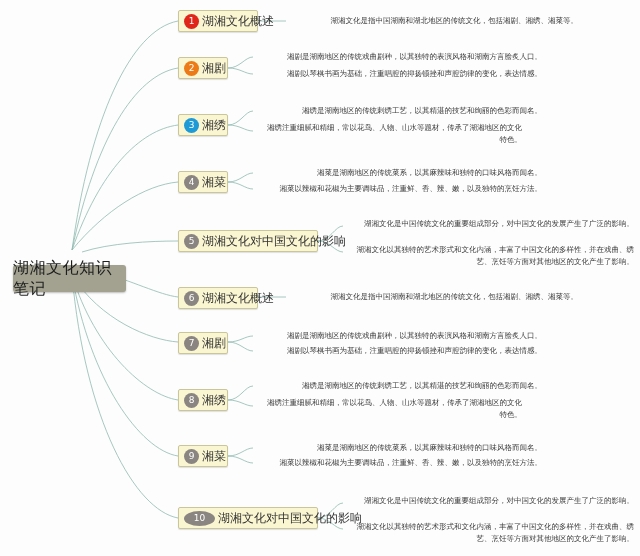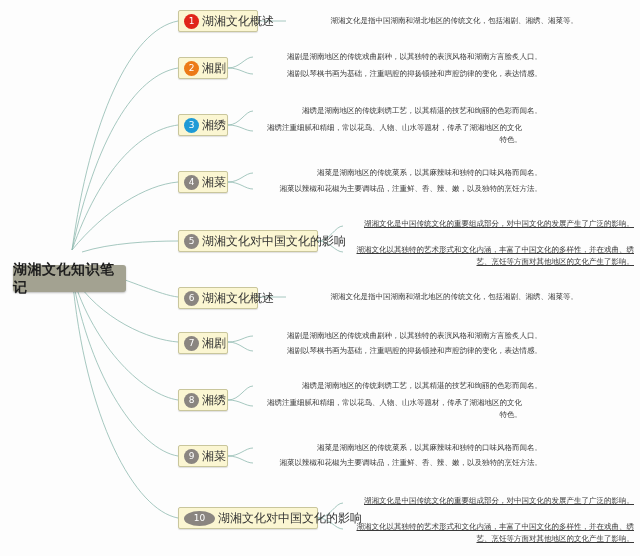--- a/index.html
+++ b/index.html
@@ -7,40 +7,40 @@
     width: 640px; height: 556px; position: relative; overflow: hidden;
     background: #fdfdfd;
     font-family: "DejaVu Sans", "Liberation Sans", sans-serif;
   }
   #connectors { position: absolute; left: 0; top: 0; width: 640px; height: 556px; }
   .root {
     position: absolute; left: 13px; top: 265px; width: 113px; height: 27px;
     background: #a3a291; border-radius: 3px;
     box-shadow: 0 1px 2px rgba(0,0,0,0.25);
     display: flex; align-items: center; justify-content: center;
-    font-size: 14px; font-weight: bold; color: #1e1e1e; letter-spacing: 0.5px;
+    font-size: 16px; font-weight: normal; color: #1e1e1e; letter-spacing: 0.5px;
   }
   .topic {
     position: absolute; left: 178px; height: 22px;
     background: #fbf6d2; border: 1px solid #c9c69c; border-radius: 2px;
     box-shadow: 0 1px 1px rgba(0,0,0,0.12);
     display: flex; align-items: center; padding: 0 7px 0 5px;
     font-size: 12px; color: #333; white-space: nowrap; box-sizing: border-box;
   }
   .badge {
     width: 15px; height: 15px; border-radius: 50%; margin-right: 3px;
     display: inline-flex; align-items: center; justify-content: center;
     font-size: 9px; color: #fff; flex: none;
   }
   .detail {
     position: absolute; font-size: 7.5px; line-height: 12px; color: #3a3a3a;
     width: 282px;
     text-align: right;
   }
-  .detail.wide { width: 312px; text-decoration: underline; }
+  .detail.wide { width: 312px; }
 </style>
 </head>
 <body>
 
 <svg id="connectors" xmlns="http://www.w3.org/2000/svg">
   <g fill="none" stroke="#8fbab0" stroke-width="0.8">
 
     <path d="M72 250 C 90 120, 130 30, 178 21"></path>
     <path d="M72 250 C 95 140, 135 75, 178 68"></path>
     <path d="M72 250 C 100 170, 140 130, 178 125"></path>

